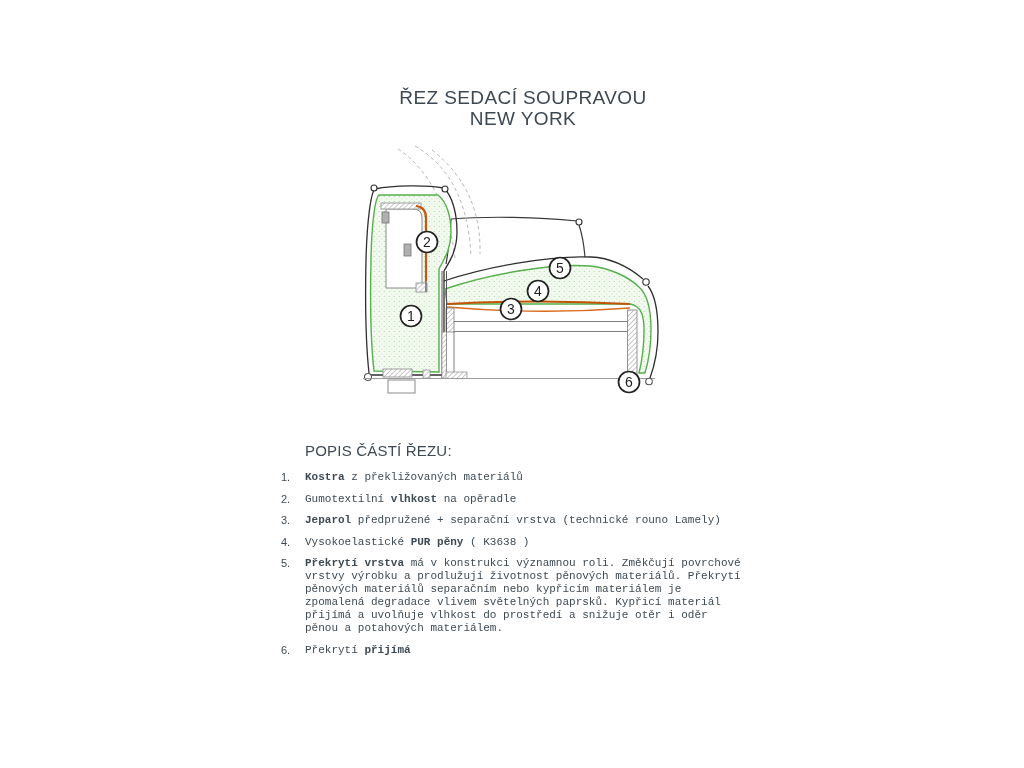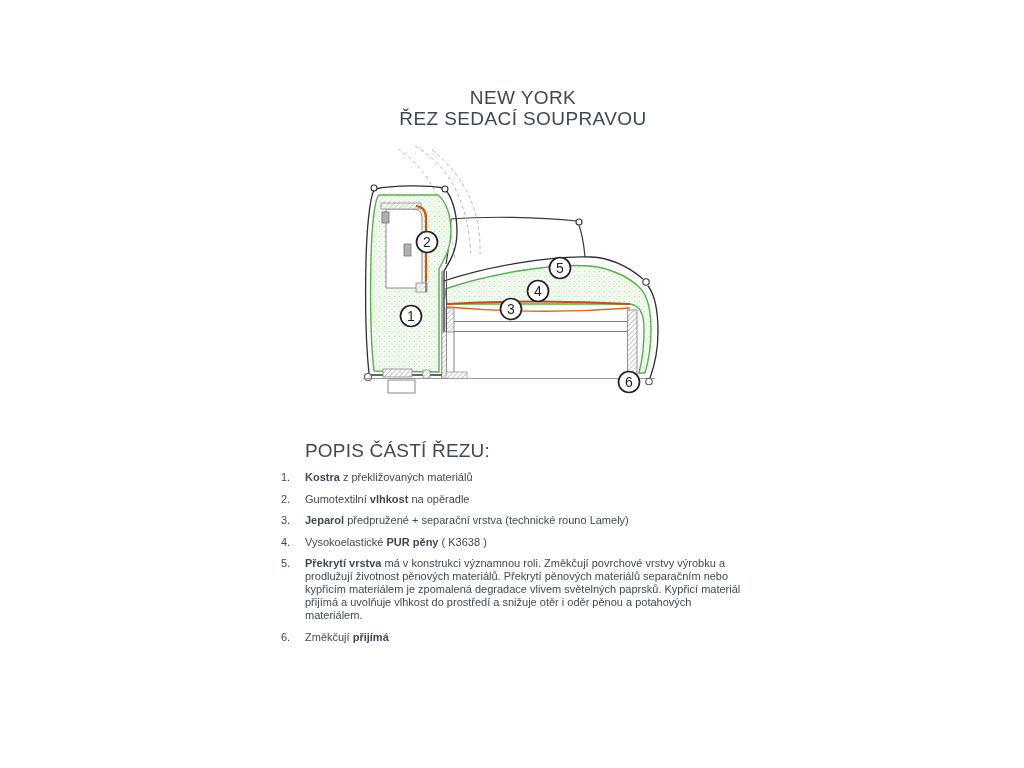--- a/index.html
+++ b/index.html
@@ -6,36 +6,36 @@
   body{
     width:1024px;height:768px;background:#ffffff;position:relative;overflow:hidden;
     font-family:"Liberation Sans",sans-serif;color:#3e4a53;
   }
   .title{
     position:absolute;left:358px;top:87px;width:330px;text-align:center;
     font-size:19px;line-height:21px;letter-spacing:.4px;color:#3d4852;
   }
   .diagram{position:absolute;left:358px;top:140px;width:310px;height:258px;}
   .parts{position:absolute;left:281px;top:444px;width:466px;font-size:11px;line-height:13px;}
-  .parts .heading{font-size:19px;letter-spacing:.2px;margin:0 0 14px 24px;}
+  .parts .heading{font-size:15px;letter-spacing:.2px;margin:0 0 14px 24px;}
   .item{display:flex;margin-bottom:8.5px;}
   .item .num{width:24px;flex:none;}
-  .item .itext{flex:1;}
+  .item .itext{flex:1;font-family:Liberation Mono, monospace;}
   .item .itext p{margin:0 0 9px 0;}
   .item .itext p:last-child{margin-bottom:0;}
   b{font-weight:bold;}
 </style>
 </head>
 <body>
 
 <div class="page">
 
   <div class="title">
+    <div>ŘEZ SEDACÍ SOUPRAVOU</div>
     <div>NEW YORK</div>
-    <div>ŘEZ SEDACÍ SOUPRAVOU</div>
   </div>
 
   <svg class="diagram" viewBox="0 0 310 258" xmlns="http://www.w3.org/2000/svg">
     <defs>
       <pattern id="hatch" patternUnits="userSpaceOnUse" width="3.5" height="3.5" patternTransform="rotate(45)">
         <rect width="3.5" height="3.5" fill="#ffffff"></rect>
         <line x1="0" y1="0" x2="0" y2="3.5" stroke="#8f8f8f" stroke-width="1"></line>
       </pattern>
       <pattern id="stipple" patternUnits="userSpaceOnUse" width="5" height="5">
         <rect width="5" height="5" fill="#f2f9ef"></rect>
@@ -175,19 +175,19 @@
         </div>
         <div class="item">
           <span class="num">5.</span>
           <div class="itext">
             <p><b>Překrytí vrstva</b><span> má v konstrukci významnou roli. Změkčují povrchové vrstvy výrobku a prodlužují životnost pěnových materiálů. Překrytí pěnových materiálů separačním nebo kypřicím materiálem je zpomalená degradace vlivem světelných paprsků.  Kypřicí materiál přijímá a uvolňuje vlhkost do prostředí a snižuje otěr i oděr pěnou a potahových materiálem.</span></p>
           </div>
         </div>
         <div class="item">
           <span class="num">6.</span>
           <div class="itext">
-            <p><span>Změkčují </span><b>přijímá</b></p>
+            <p><span>Překrytí </span><b>přijímá</b></p>
           </div>
         </div>
       </div>
   </div>
 
 </div>
 
 </body></html>

